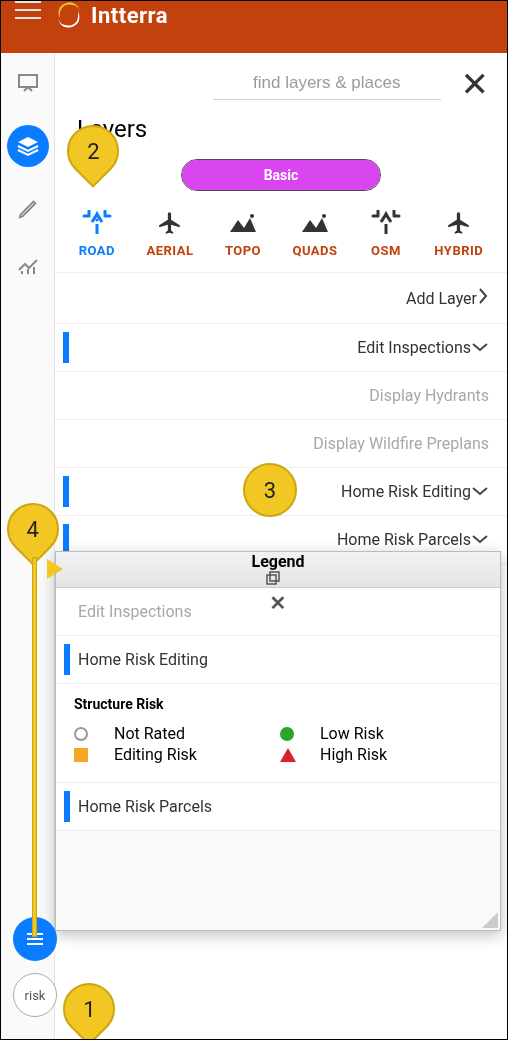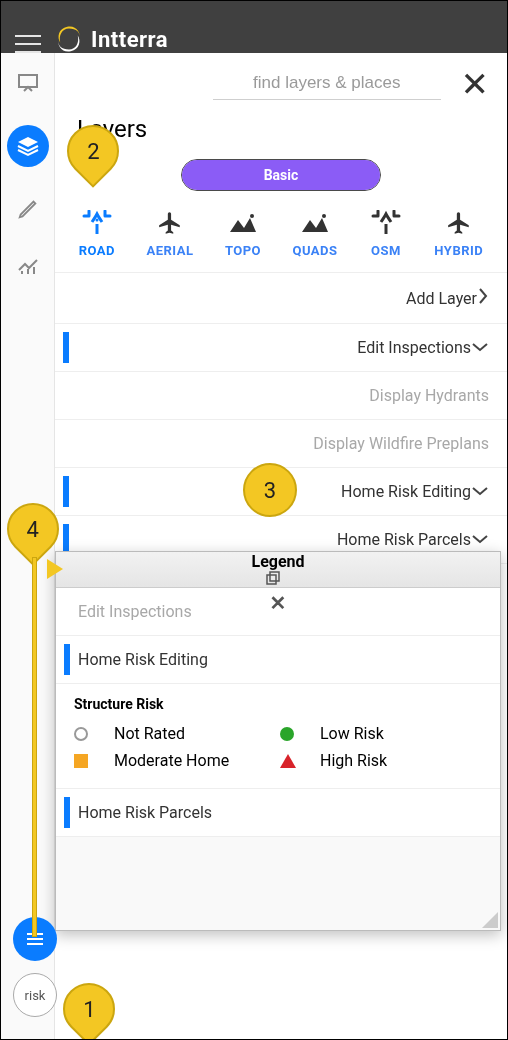--- a/index.html
+++ b/index.html
@@ -8,23 +8,23 @@
     background: #fff;
     width: 508px;
     height: 1040px;
     border: 1px solid #000;
     position: relative;
     overflow: hidden;
   }
   
   .header {
     height: 52px;
-    background: #404040;
-    display: flex;
-    align-items: flex-end;
+    background: #c2410c;
+    display: flex;
+    align-items: flex-start;
     padding: 0 14px;
     gap: 14px;
   }
   .hamburger {
     width: 26px;
     height: 18px;
     display: flex;
     flex-direction: column;
     justify-content: space-between;
   }
@@ -129,35 +129,35 @@
     overflow: hidden;
   }
   .toggle-seg {
     flex: 1;
     display: flex;
     align-items: center;
     justify-content: center;
     font-size: 14px;
     font-weight: 700;
   }
-  .toggle-seg.active { background: #8b5cf6; color: #fff; }
+  .toggle-seg.active { background: #d946ef; color: #fff; }
   .toggle-seg.inactive { background: #fff; color: #333; }
   
   .map-types {
     display: flex;
     justify-content: space-around;
     padding: 0 8px 14px 8px;
     border-bottom: 1px solid #eee;
   }
   .map-type {
     display: flex;
     flex-direction: column;
     align-items: center;
     gap: 6px;
-    color: #3b82f6;
+    color: #c2410c;
     font-size: 13px;
     font-weight: 700;
     letter-spacing: 0.5px;
   }
   .map-type.active { color: #0a7cff; }
   .mt-icon { width: 34px; height: 28px; display: flex; align-items:center; justify-content:center; }
   
   .layer-list { }
   .layer-row {
     display: flex;
@@ -222,21 +222,21 @@
     background: #0a7cff;
   }
   .struct-title {
     padding: 12px 18px 8px 18px;
     font-weight: 700;
     font-size: 14px;
   }
   .legend-grid {
     display: grid;
     grid-template-columns: 24px 1fr 24px 1fr;
-    gap: 8px 16px;
+    gap: 2px 16px;
     padding: 4px 30px 18px 18px;
     font-size: 16px;
     align-items: center;
   }
   .sym-circle-o {
     width: 14px; height: 14px; border: 2px solid #999; border-radius: 50%;
   }
   .sym-square {
     width: 14px; height: 14px; background: #f5a623;
   }
@@ -493,21 +493,21 @@
     <div class="legend-row with-blue">
       <span>Home Risk Editing</span>
     </div>
     <div class="struct-title">Structure Risk</div>
     <div class="legend-grid">
       <div class="sym-circle-o"></div>
       <div>Not Rated</div>
       <div class="sym-circle-g"></div>
       <div>Low Risk</div>
       <div class="sym-square"></div>
-      <div>Moderate Home</div>
+      <div>Editing Risk</div>
       <div class="sym-tri"></div>
       <div>High Risk</div>
     </div>
     <div class="legend-row with-blue" style="border-top:1px solid #eee;">
       <span>Home Risk Parcels</span>
     </div>
   </div>
   <div class="legend-resize"></div>
 </div>
 

